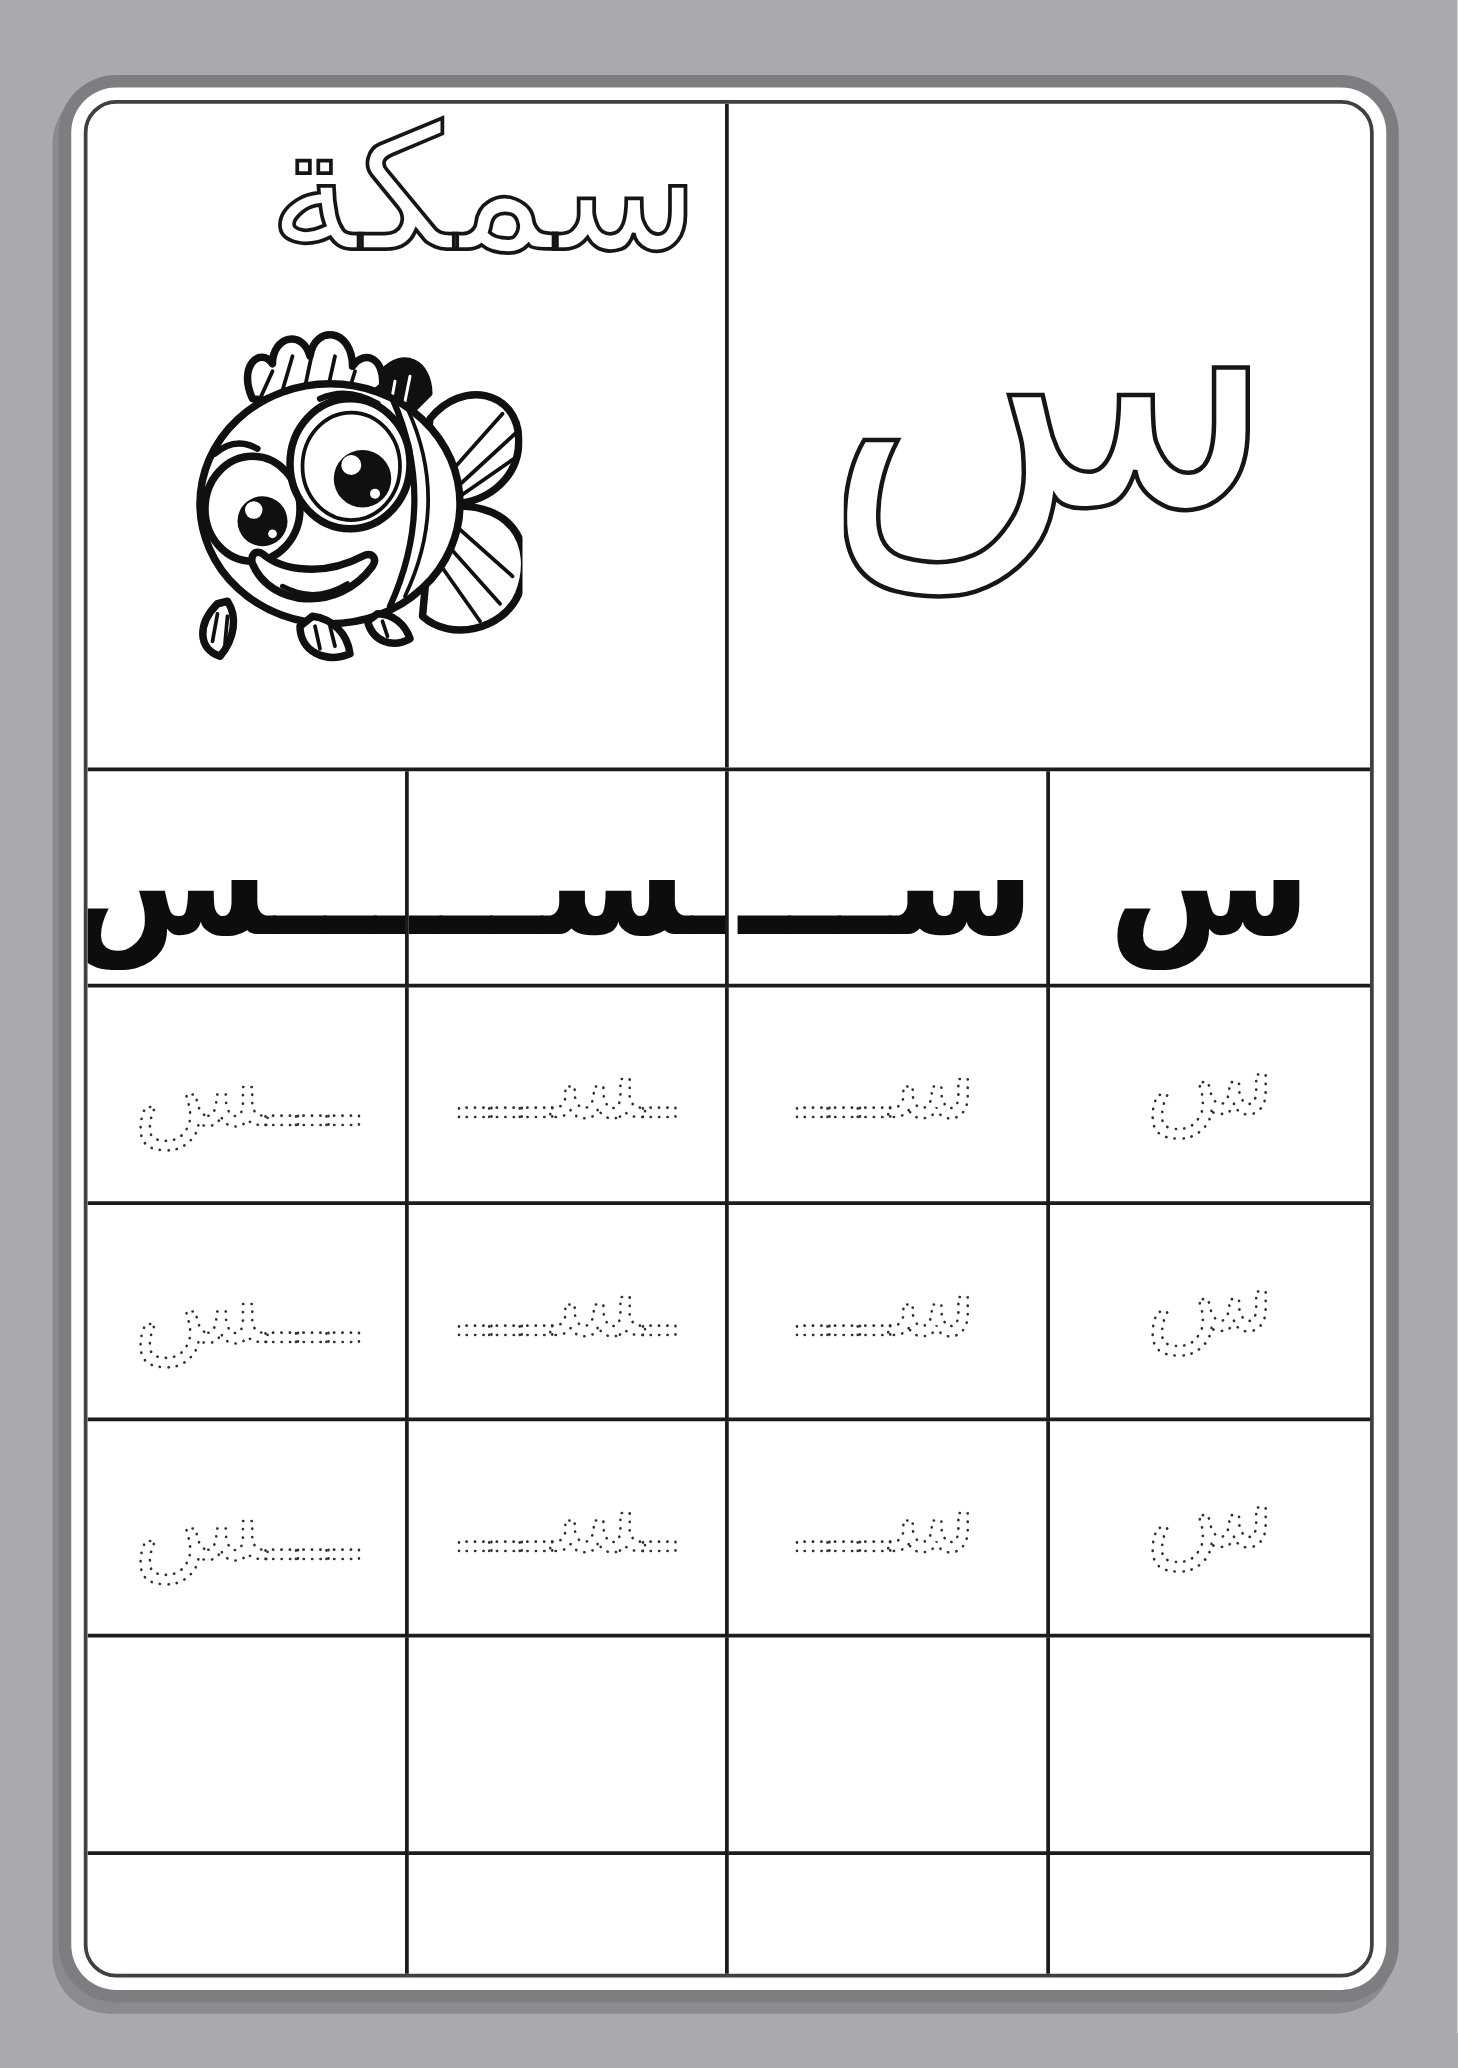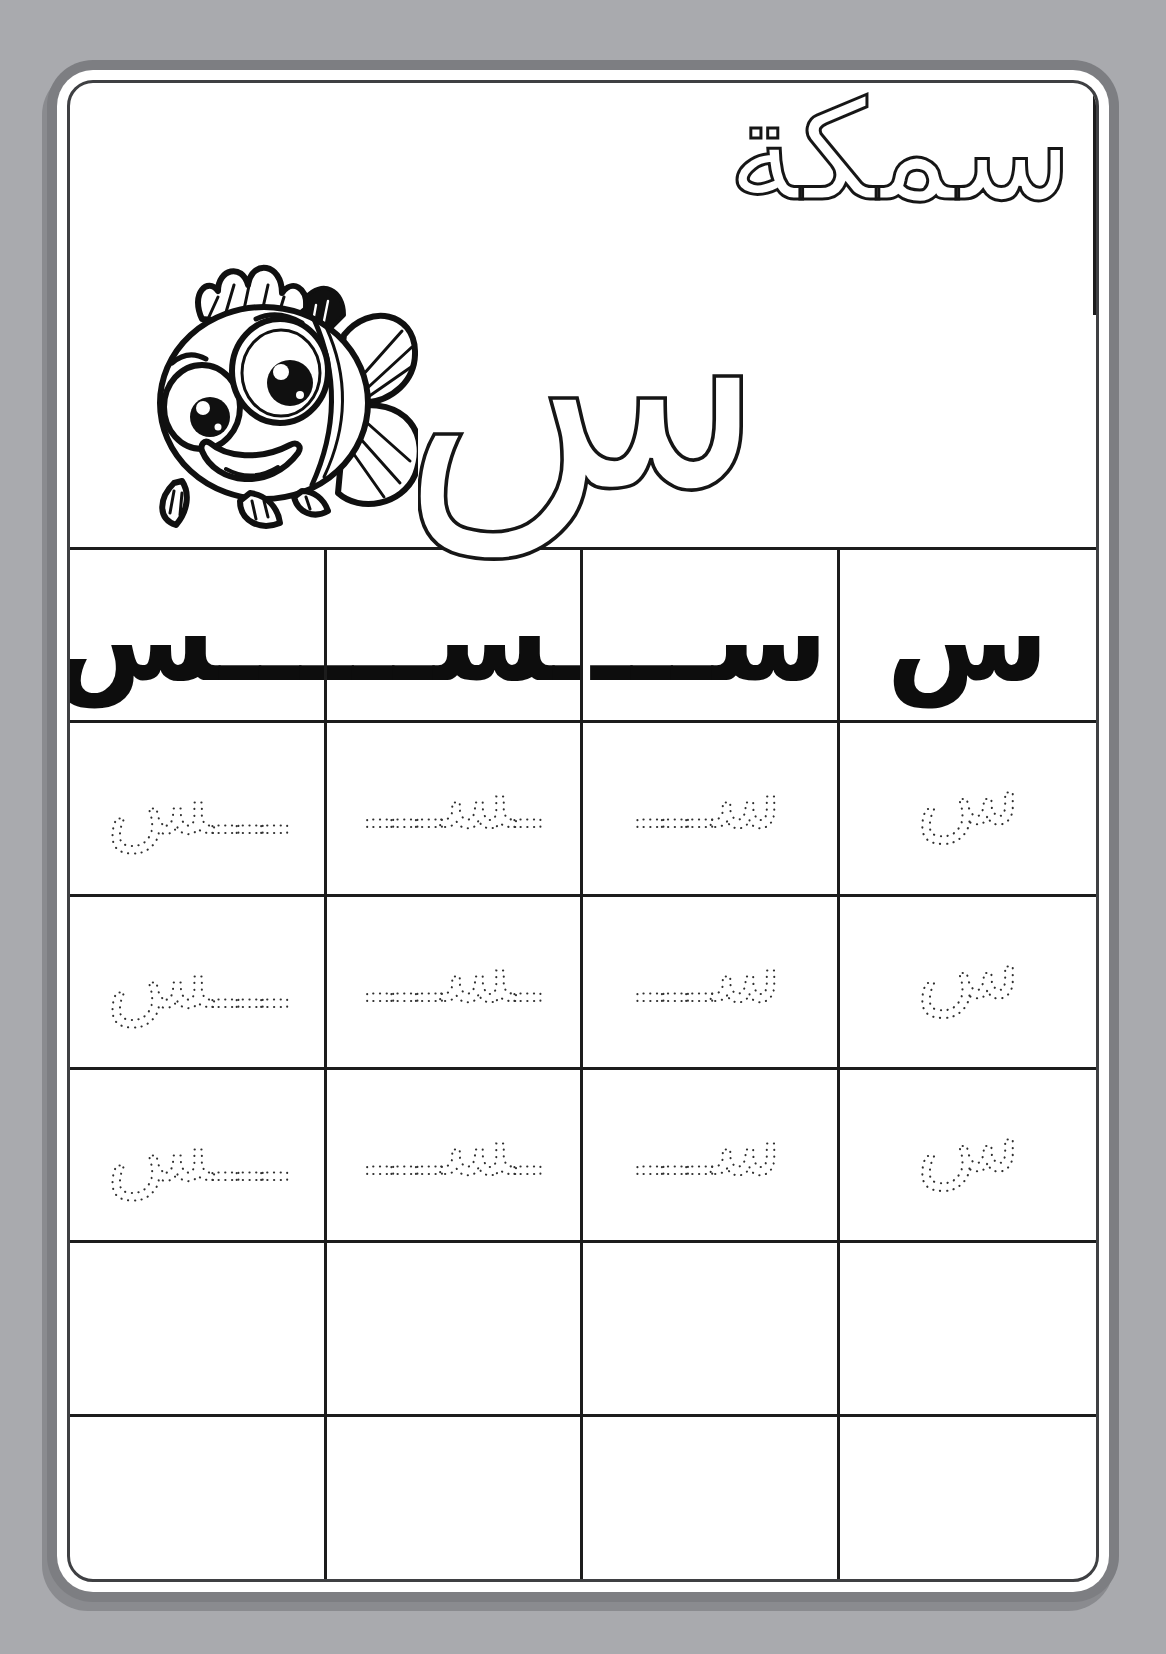--- a/index.html
+++ b/index.html
@@ -32,24 +32,24 @@
     inset:10px;
     border:3px solid var(--inner-border);
     border-radius:26px;
     overflow:hidden;
     display:flex;
     flex-direction:column;
     background:var(--page);
   }
   
   .top-section{
-    height:467px;
+    height:534px;
     flex:none;
     display:grid;
-    grid-template-columns:1fr;
+    grid-template-columns:1fr 1fr;
     border-bottom:3px solid var(--line);
   }
   .top-cell{position:relative;}
   .top-cell.left{border-right:3px solid var(--line);}
   .word-svg{
     position:absolute; top:4px; right:18px;
     width:350px; height:150px;
   }
   .outline-text{
     text-anchor:middle;

